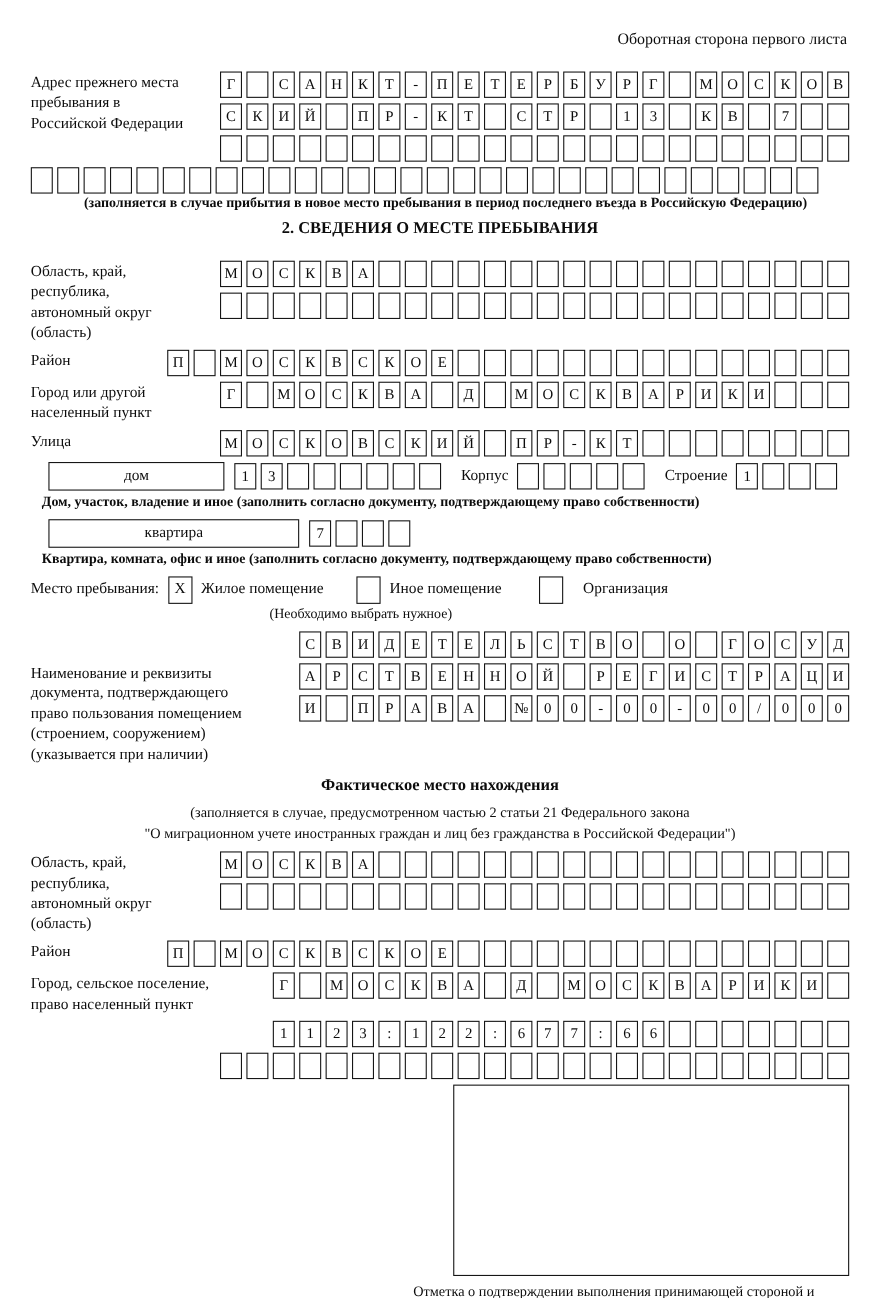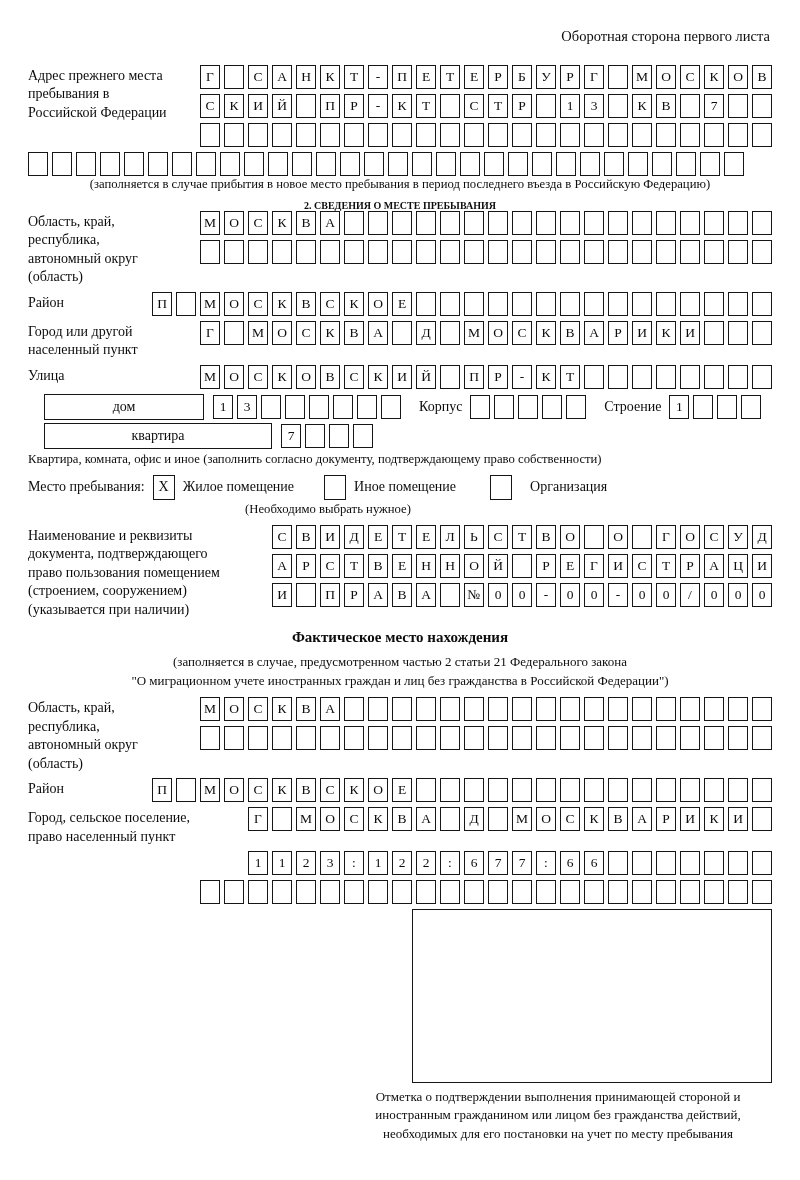--- a/index.html
+++ b/index.html
@@ -5,31 +5,31 @@
   html,body{margin:0;padding:0;background:#fff;}
   body{width:800px;height:1180px;overflow:hidden;color:#0c0c0c;
        font-family:"Liberation Serif", serif;}
   .page{padding:10px 28px 0 28px;}
 
   .top-note{text-align:right;font-size:14.5px;margin:18px 2px 20px 0;}
 
   .field{display:flex;align-items:flex-start;margin-bottom:5px;}
   .lbl{font-size:14px;line-height:1.32;flex:0 0 auto;padding-top:2px;}
   .w140{width:142px;} .w120{width:122px;} .w60{width:70px;}
-  .w155{width:158px;} .w210{width:214px;} .w185{width:188px;}
+  .w155{width:158px;} .w210{width:214px;margin-top:28px;} .w185{width:188px;}
   .rows{flex:1;display:flex;flex-direction:column;gap:5px;}
   .boxrow{display:flex;justify-content:flex-end;}
   .boxrow.left{justify-content:flex-start;}
   .cell{box-sizing:border-box;flex:0 0 auto;width:20px;height:24px;border:1.5px solid #161616;
         margin-left:4px;display:flex;align-items:center;justify-content:center;
         font-size:13.5px;background:#fff;}
   .boxrow.left .cell{margin-left:0;margin-right:4px;}
 
-  .caption{font-size:12.7px;text-align:center;margin:1px 0 8px 0;}
-  .sec-title{font-weight:bold;font-size:10px;text-align:center;margin:4px 0 0 0;}
+  .caption{font-size:12.7px;text-align:center;margin:1px 0 8px 10px;font-weight:bold;}
+  .sec-title{font-weight:bold;font-size:15px;text-align:center;margin:4px 0 20px 0;}
 
   .inline-row{display:flex;align-items:center;margin-bottom:3px;margin-left:16px;}
   .widebox{box-sizing:border-box;border:1.5px solid #161616;height:26px;flex:0 0 auto;
            display:flex;align-items:center;justify-content:center;font-size:14px;}
   .dom-w{width:160px;} .kv-w{width:228px;}
   .cells{display:flex;margin-left:9px;}
   .cells .cell{margin-left:0;margin-right:4px;}
   .inline-lbl{font-size:14px;margin-left:14px;margin-right:6px;}
 
   .mesto-row{display:flex;align-items:center;font-size:14px;margin:6px 0 2px 0;}
@@ -349,20 +349,21 @@
         <span class="cell"></span>
       </div>
     <div class="inline-lbl">Строение</div>
     <div class="cells" style="margin-left:2px;">
         <span class="cell">1</span>
         <span class="cell"></span>
         <span class="cell"></span>
         <span class="cell"></span>
       </div>
   </div>
+  <div class="caption" style="text-align:left;">Дом, участок, владение и иное (заполнить согласно документу, подтверждающему право собственности)</div>
 
   <div class="inline-row">
     <div class="widebox kv-w">квартира</div>
     <div class="cells">
         <span class="cell">7</span>
         <span class="cell"></span>
         <span class="cell"></span>
         <span class="cell"></span>
       </div>
   </div>

